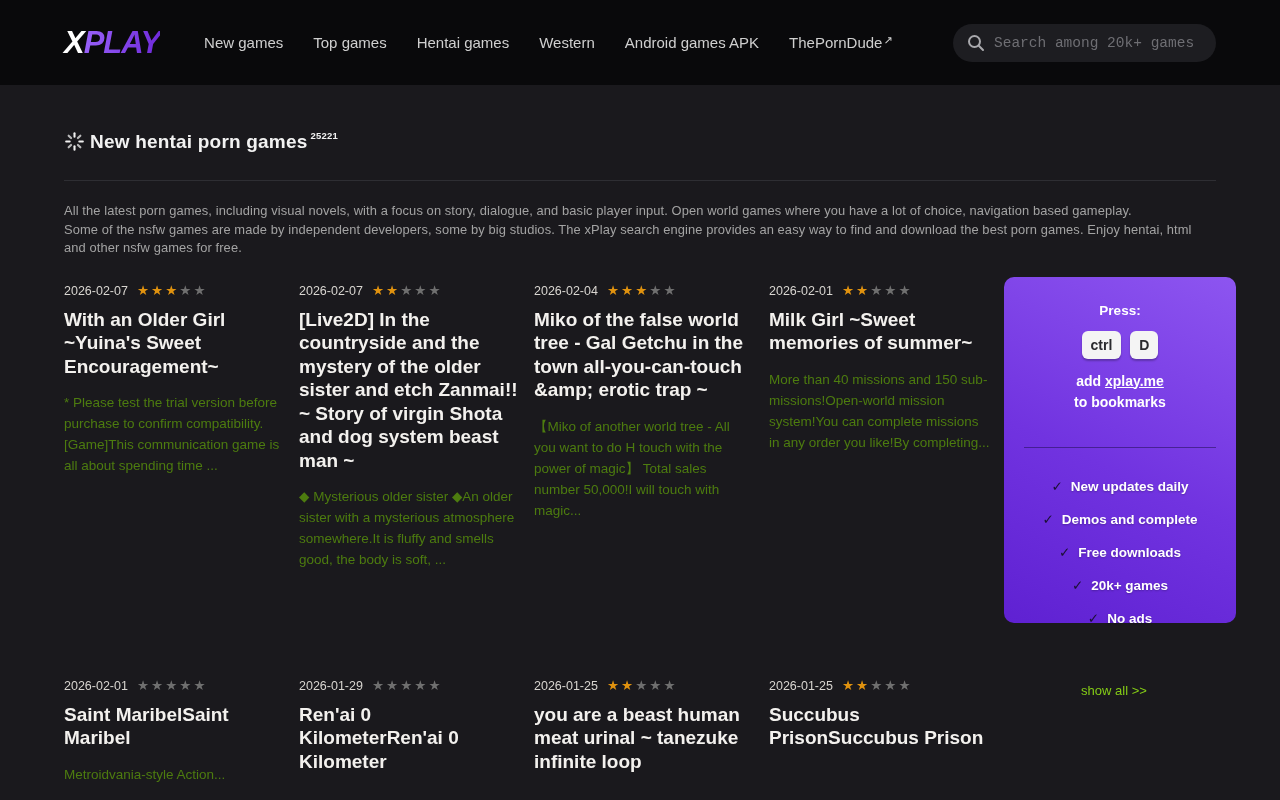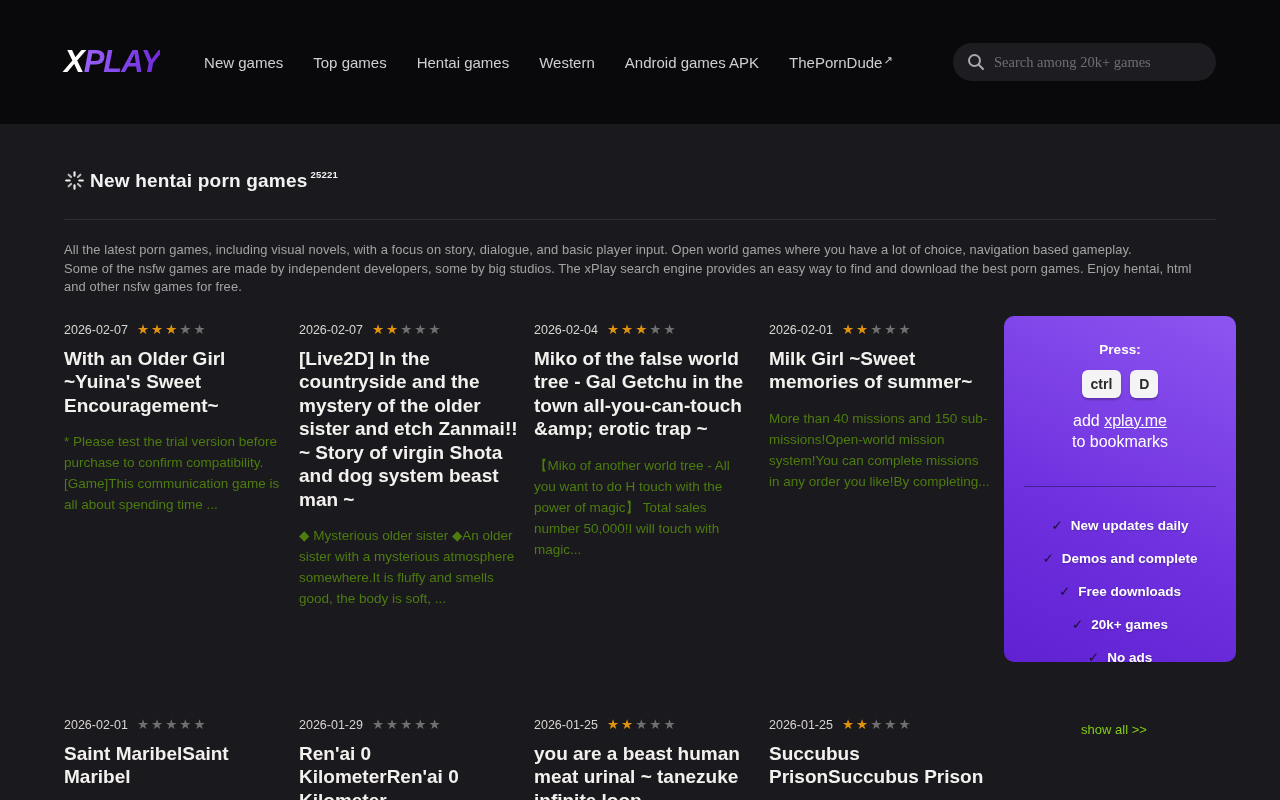--- a/index.html
+++ b/index.html
@@ -5,21 +5,21 @@
   * { margin: 0; padding: 0; box-sizing: border-box; }
   html, body { width: 1280px; height: 800px; overflow: hidden; }
   body {
     background: #1a191d;
     font-family: "Liberation Sans", "DejaVu Sans", sans-serif;
     color: #e6e6e6;
   }
 
   
   header {
-    height: 124px;
+    height: 85px;
     background: #09090b;
     display: flex;
     align-items: center;
     padding: 0 64px;
   }
   .logo {
     font-size: 31px;
     font-weight: 800;
     font-style: italic;
     letter-spacing: -1px;
@@ -54,21 +54,21 @@
     gap: 9px;
   }
   .search-pill svg { flex: 0 0 auto; }
   .search-pill input {
     background: transparent;
     border: none;
     outline: none;
     color: #dddddd;
     font-size: 14.5px;
     width: 100%;
-    font-family: Liberation Serif, serif;
+    font-family: Liberation Mono, monospace;
   }
   .search-pill input::placeholder { color: #6e6e73; }
 
   
   main { width: 1152px; margin: 0 auto; }
   .title-row {
     margin-top: 45px;
     display: flex;
     align-items: center;
     gap: 5px;
@@ -148,21 +148,21 @@
   .keycap {
     background: #f4f4f4;
     color: #2a2a2e;
     border-radius: 6px;
     padding: 6px 9px;
     min-width: 26px;
     font-size: 14px;
     font-weight: 700;
     box-shadow: 0 2px 2px rgba(0,0,0,.25);
   }
-  .promo-add { font-size: 16px; font-weight: 400; line-height: 21px; }
+  .promo-add { font-size: 14px; font-weight: 700; line-height: 21px; }
   .promo-add a { color: #ffffff; cursor: pointer; text-decoration: underline; }
   .promo-divider {
     margin: 34px 10px 30px;
     border: none;
     border-top: 1px solid rgba(35,15,85,.55);
   }
   .promo-feature {
     margin-bottom: 17px;
     font-size: 13.5px;
     font-weight: 700;

